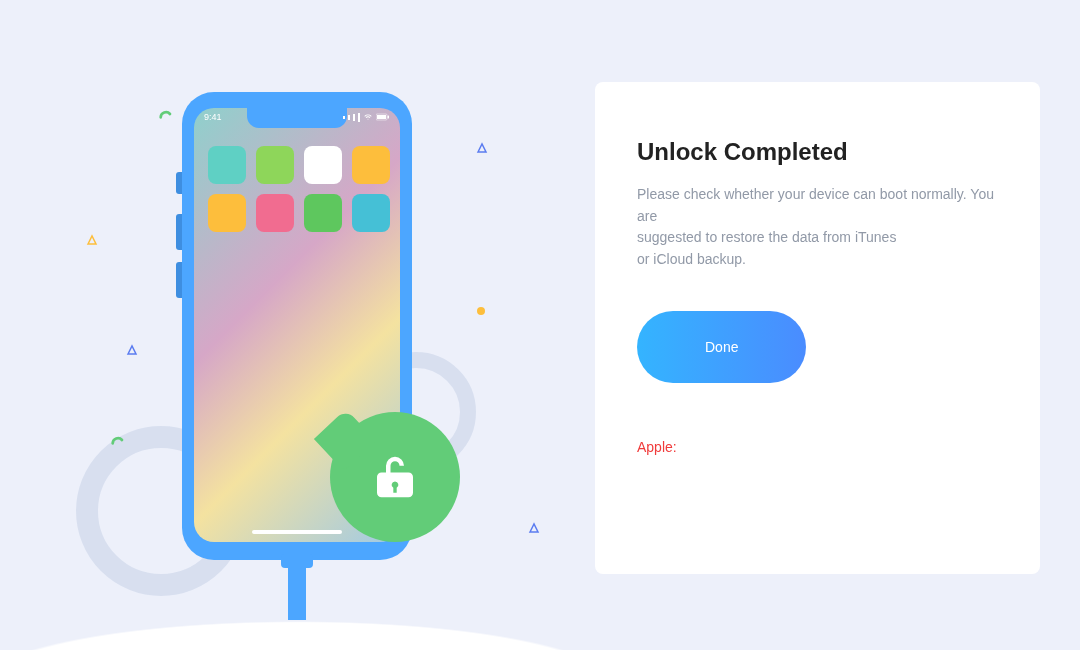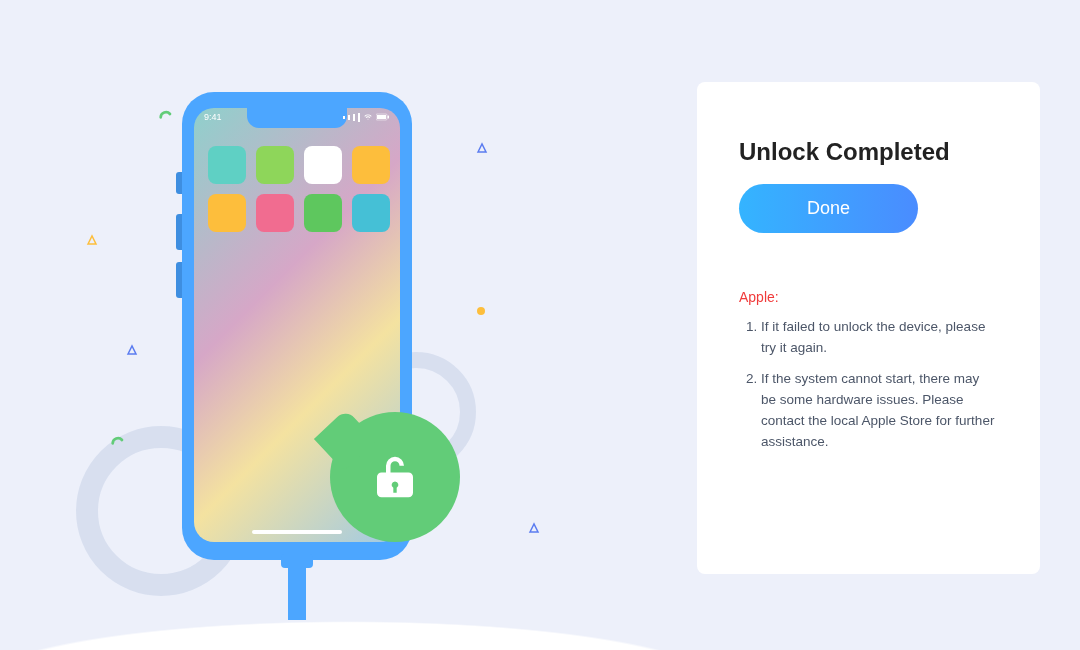--- a/index.html
+++ b/index.html
@@ -6,25 +6,25 @@
     body { font-family: -apple-system, BlinkMacSystemFont, "Segoe UI", Arial, sans-serif; background: #fff; }
     .window { width: 1080px; height: 650px; background: #EDF0FA; position: relative; overflow: hidden; }
     .titlebar { height: 42px; background: #fff; display: flex; align-items: center; padding: 0 18px; gap: 10px; }
     .brand-icon { width: 22px; height: 22px; border-radius: 50%; background: #4AA3FF; display: flex; align-items: center; justify-content: center; }
     .brand-title { font-size: 14px; color: #333; }
     .titlebar-spacer { flex: 1; }
     .win-control { width: 36px; height: 36px; display: flex; align-items: center; justify-content: center; color: #555; cursor: pointer; }
     .win-control svg { width: 14px; height: 14px; }
     .content { position: absolute; top: 42px; left: 0; right: 0; bottom: 0; display: flex; }
     .left { flex: 1; position: relative; }
-    .right { width: 383px; padding: 40px 40px 40px 0; }
+    .right { width: 485px; padding: 40px 40px 40px 0; }
     .panel { background: #fff; border-radius: 8px; width: 100%; height: 492px; padding: 56px 42px 30px 42px; }
     .panel h1 { font-size: 24px; color: #222; font-weight: 700; margin-bottom: 18px; }
     .desc { color: #9199A7; font-size: 14px; line-height: 1.55; margin-bottom: 40px; white-space: pre-line; }
-    .done-btn { display: inline-block; background: linear-gradient(90deg,#34B4FF,#4A8CFF); color: #fff; font-size: 18px; border: none; border-radius: 999px; padding: 14px 68px; cursor: pointer; }
+    .done-btn { display: inline-block; background: linear-gradient(90deg,#34B4FF,#4A8CFF); color: #fff; font-size: 14px; border: none; border-radius: 999px; padding: 28px 68px; cursor: pointer; }
     .note-label { color: #F03B3B; font-size: 14px; margin-top: 56px; margin-bottom: 12px; }
     .note-list { list-style: decimal; padding-left: 22px; color: #4C5668; font-size: 13.5px; line-height: 1.55; }
     .note-list li { margin-bottom: 10px; }
     
     .gear { position: absolute; width: 170px; height: 170px; border: 22px solid #CBD5E9; border-radius: 50%; opacity: 0.6; }
     .gear::before { content:""; position:absolute; inset:-32px; background: radial-gradient(circle, transparent 60%, transparent 60%); }
     .gear1 { left: 76px; top: 384px; }
     .gear2 { left: 356px; top: 310px; width: 120px; height: 120px; border-width: 16px; }
     .sprinkle { position: absolute; width: 12px; height: 12px; }
     .phone { position: absolute; left: 182px; top: 50px; width: 230px; height: 468px; background: #4CA6FF; border-radius: 32px; padding: 16px 12px 18px 12px; }
@@ -122,23 +122,22 @@
         <svg width="54" height="54" viewBox="0 0 24 24" style="position:relative;z-index:1">
           <path fill="#fff" d="M8 10V7a4 4 0 118 0h-2a2 2 0 10-4 0v3h8a2 2 0 012 2v7a2 2 0 01-2 2H6a2 2 0 01-2-2v-7a2 2 0 012-2h2zm4 4a1.5 1.5 0 00-.75 2.8V19h1.5v-2.2A1.5 1.5 0 0012 14z"></path>
         </svg>
       </div>
       <div class="wave"></div>
     </div>
 
     <div class="right">
       <div class="panel">
         <h1>Unlock Completed</h1>
+        <div class="desc">Please check whether your device can boot normally. You are
+suggested to restore the data from iTunes
+or iCloud backup.</div>
         <button class="done-btn">Done</button>
         <div class="note-label">Apple:</div>
-        <ol class="note-list" id="note-list">
-            <li>If it failed to unlock the device, please try it again.</li>
-            <li>If the system cannot start, there may be some hardware issues. Please contact the local Apple Store for further assistance.</li>
-          </ol>
       </div>
     </div>
   </div>
 
 </div>
 
 </body></html>

